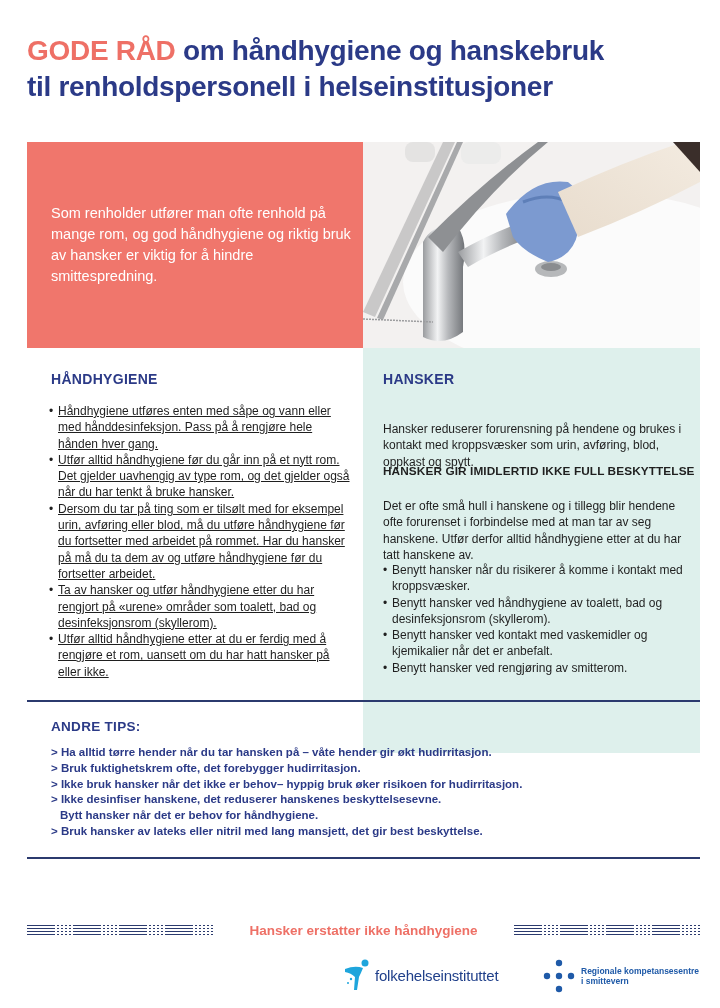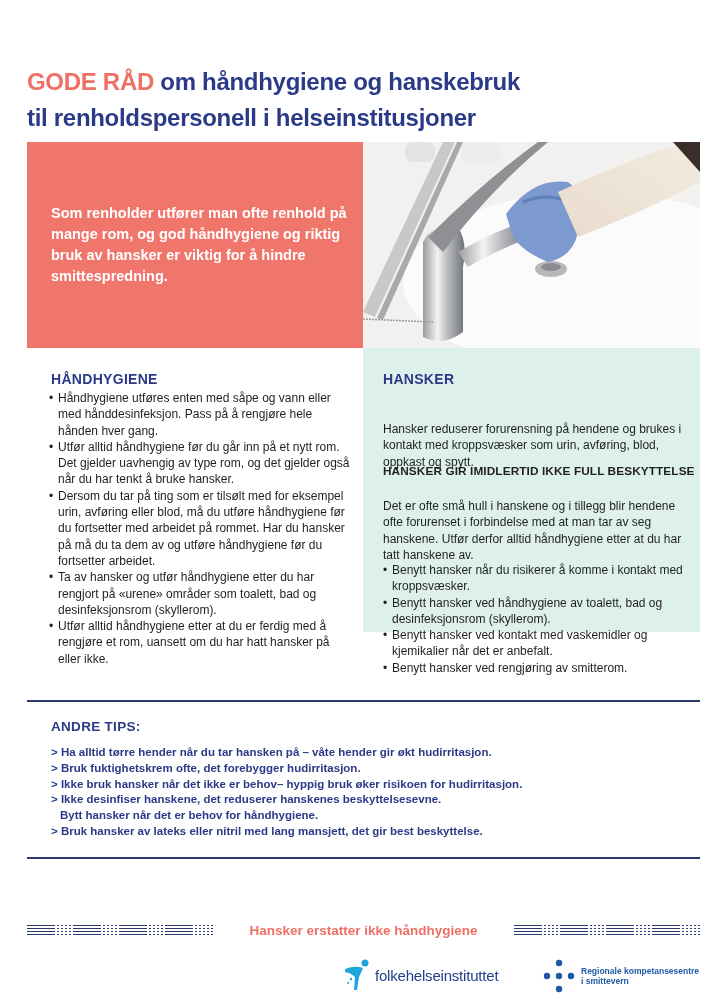--- a/index.html
+++ b/index.html
@@ -1,38 +1,38 @@
 <!DOCTYPE html>
 <html><head>
 <meta charset="utf-8">
 <style>
   * { box-sizing: border-box; margin: 0; padding: 0; }
   html, body { width: 720px; height: 1008px; background: #ffffff; overflow: hidden; }
   body { font-family: "Liberation Sans", sans-serif; color: #1f1f1f; position: relative; }
 
-  .title { position: absolute; left: 27px; top: 33px; width: 690px; font-size: 24px; line-height: 36px; color: #2b3a87; letter-spacing: -0.3px; margin-top: 31px; }
+  .title { position: absolute; left: 27px; top: 33px; width: 690px; font-size: 28px; line-height: 36px; color: #2b3a87; letter-spacing: -0.3px; }
   .title .accent { color: #ee7066; }
 
   .hero-left { position: absolute; left: 27px; top: 142px; width: 336px; height: 206px; background: #f0766c; }
-  .hero-left p { position: absolute; left: 24px; top: 61px; width: 300px; color: #ffffff; font-weight: bold; font-size: 14.5px; line-height: 21px; }
+  .hero-left p { position: absolute; left: 24px; top: 61px; width: 300px; color: #ffffff; font-weight: normal; font-size: 14.5px; line-height: 21px; }
 
   .hero-photo { position: absolute; left: 363px; top: 142px; width: 337px; height: 206px; overflow: hidden;
     background: linear-gradient(160deg, #e9e6e4 0%, #f4f2f1 40%, #fbfafa 70%, #ece9e8 100%); }
 
   .col-left { position: absolute; left: 27px; top: 348px; width: 336px; height: 352px; background: #ffffff; }
-  .col-right { position: absolute; left: 363px; top: 348px; width: 337px; height: 284px; background: #def0ec; }
+  .col-right { position: absolute; left: 363px; top: 348px; width: 337px; height: 405px; background: #def0ec; }
 
   .sec-title { position: absolute; font-weight: bold; font-size: 14px; color: #2b3a87; letter-spacing: 0.3px; }
   .col-left .sec-title { left: 24px; top: 23px; }
   .col-right .sec-title { left: 20px; top: 23px; }
 
   ul.bullets { list-style: none; position: absolute; font-size: 12px; line-height: 16.3px; color: #1f1f1f; }
   ul.bullets li { position: relative; padding-left: 9px; }
   ul.bullets li::before { content: "\2022"; position: absolute; left: 0; top: 0; }
-  .col-left ul.bullets { left: 22px; top: 42px; width: 305px; }
+  .col-left ul.bullets { left: 22px; top: 55px; width: 305px; text-decoration: underline; }
 
   .para { position: absolute; left: 20px; width: 310px; font-size: 12px; line-height: 16.3px; color: #1f1f1f; margin-top: 18px; }
   .para.p1 { top: 55px; }
   .subhead { position: absolute; left: 20px; top: 116px; font-weight: bold; font-size: 11.8px; color: #1f1f1f; letter-spacing: 0.1px; }
   .para.p2 { top: 132px; }
   .col-right ul.bullets { left: 20px; top: 214px; width: 312px; }
 
   .rule { position: absolute; left: 27px; width: 673px; height: 2px; background: #2b3a6e; }
   .rule.top { top: 700px; }
   .rule.bottom { top: 857px; }

